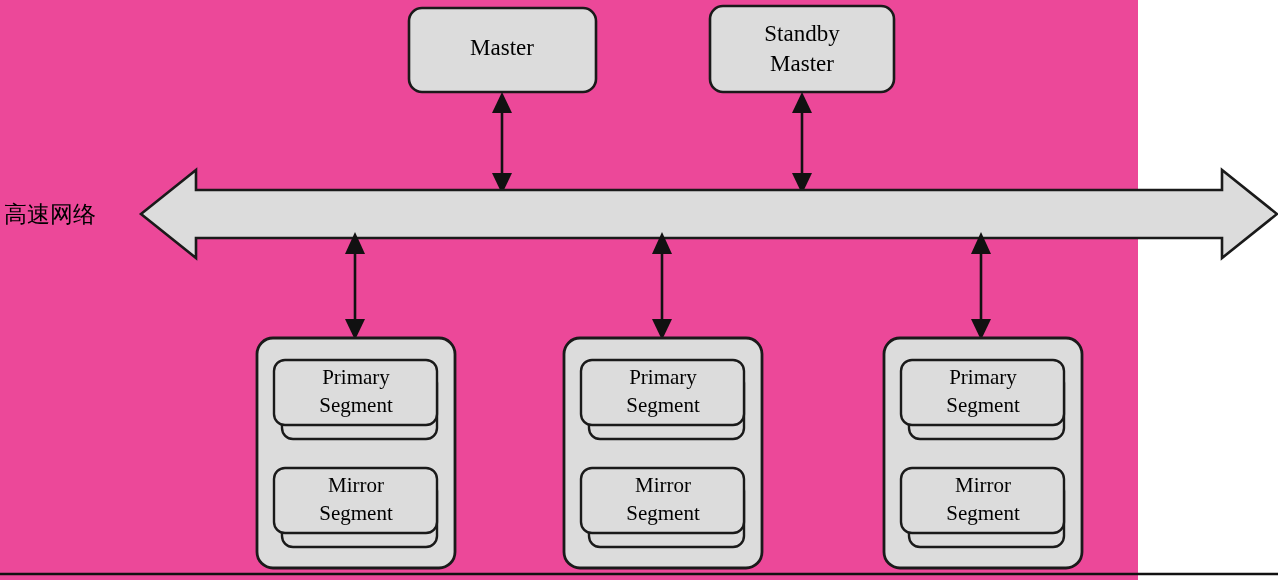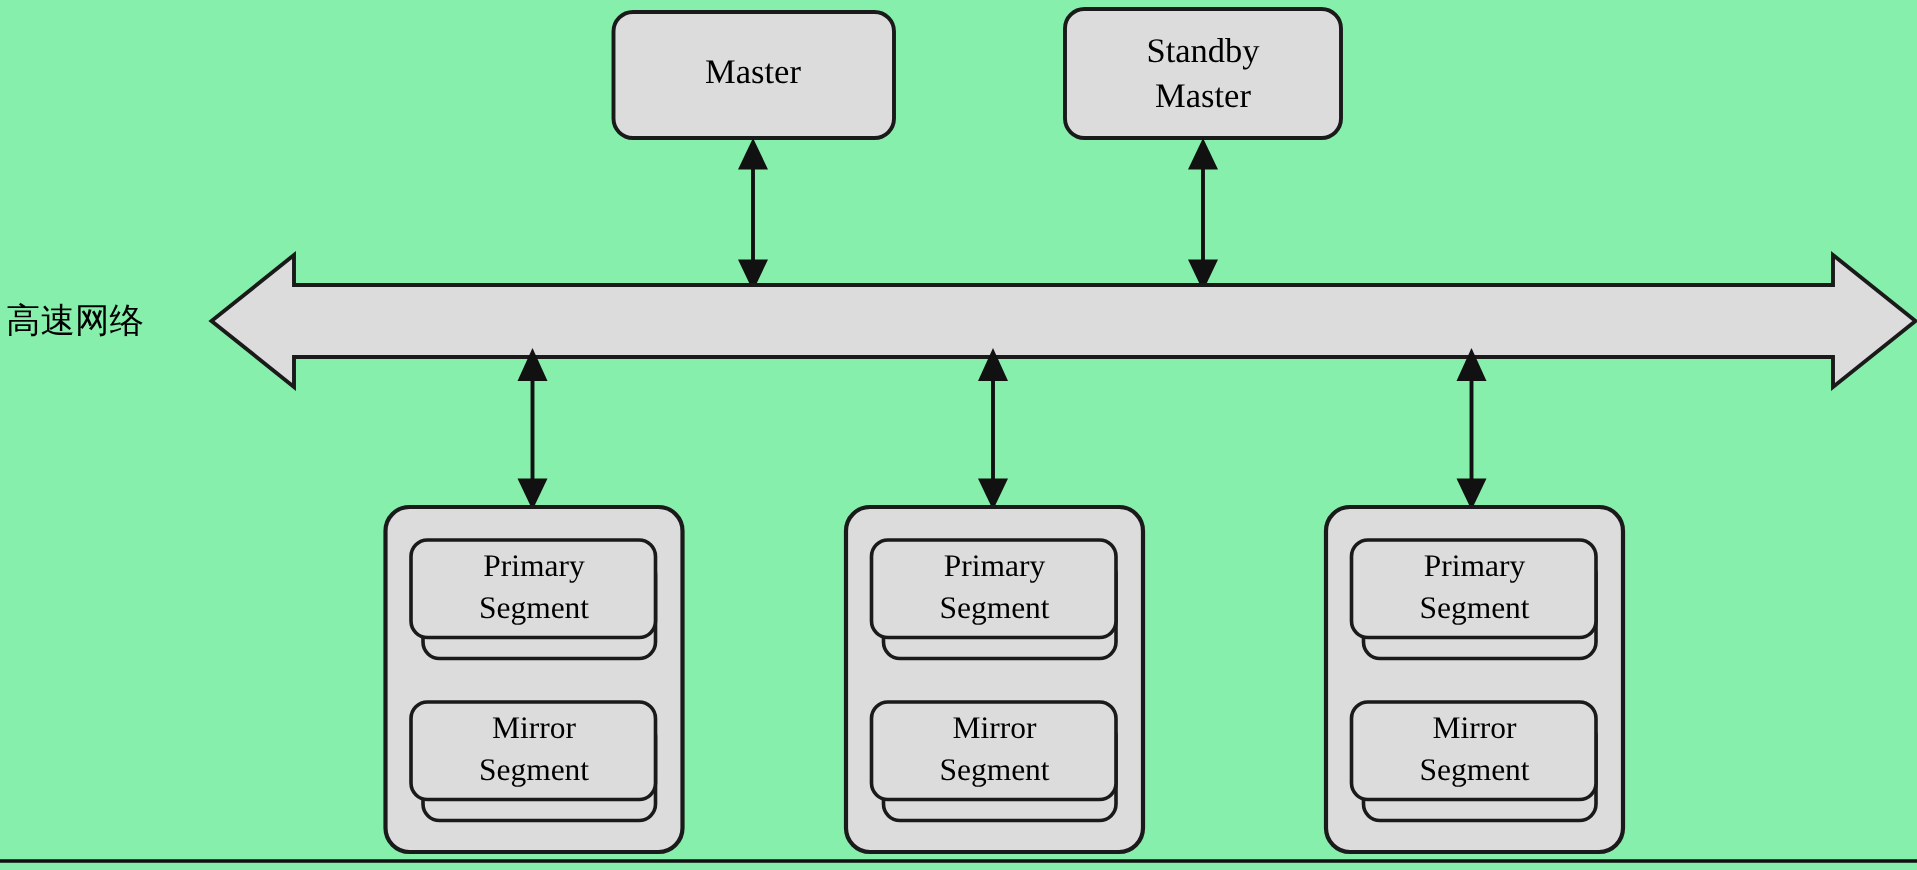--- a/index.html
+++ b/index.html
@@ -8,23 +8,23 @@
     background: #ffffff;
   }
   body {
     width: 1278px;
     height: 580px;
     overflow: hidden;
     font-family: "Liberation Serif", "DejaVu Serif", serif;
   }
   #diagram-root {
     position: relative;
-    width: 1278px;
+    width: 1138px;
     height: 580px;
-    background: #86efac;
+    background: #ec4899;
   }
   svg.canvas {
     position: absolute;
     top: 0;
     left: 0;
     width: 1278px;
     height: 580px;
   }
   .box-fill {
     fill: #dcdcdc;

